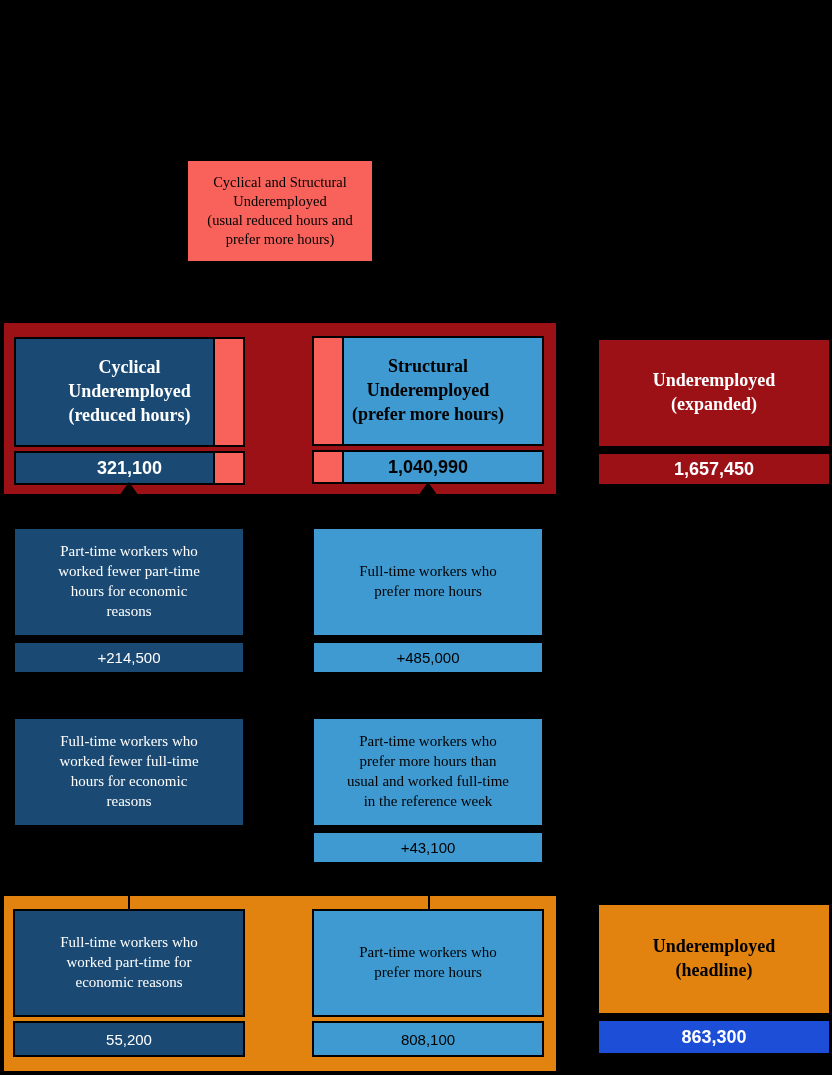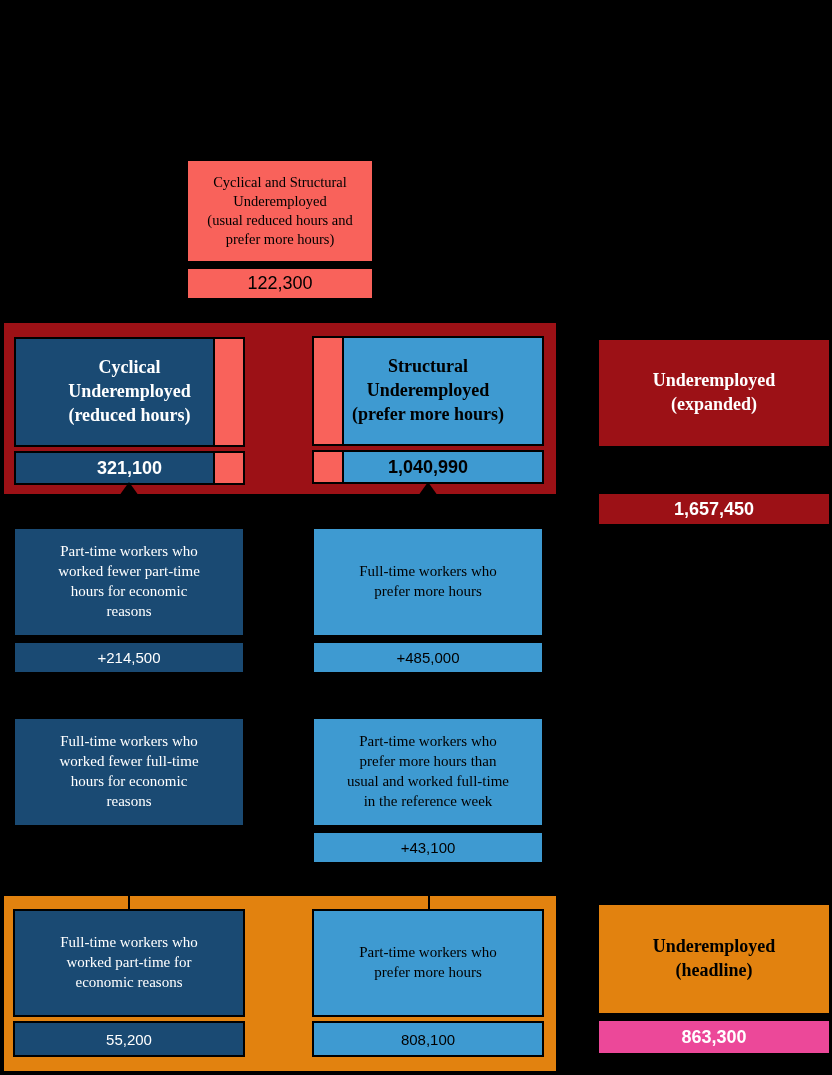--- a/index.html
+++ b/index.html
@@ -52,21 +52,21 @@
     overflow: hidden;
   }
   .node .gap { height: 4px; }
 
   
   .salmon   { background: #F9625B; color: #000000; }
   .darkred  { background: #9C1116; color: #FFFFFF; }
   .navy     { background: #1A4A73; color: #FFFFFF; }
   .lightblue{ background: #3E9AD1; color: #000000; }
   .orange   { background: #E2820F; color: #000000; }
-  .orange-val { background: #ec4899; color: #FFFFFF; }
+  .orange-val { background: #1d4ed8; color: #FFFFFF; }
 
   
   .group {
     position: absolute;
     box-sizing: border-box;
     border: 2px solid #000000;
   }
   .group.red    { background: #9C1116; }
   .group.orangec{ background: #E2820F; }
 
@@ -122,21 +122,20 @@
   </svg>
 
   <div class="node" style="left:186px; top:159px; width:188px;">
     <div class="label salmon t-top" style="height:104px; flex-direction:column;">
       <span>Cyclical and Structural</span>
       <span>Underemployed</span>
       <span>(usual reduced hours and</span>
       <span>prefer more hours)</span>
     </div>
     <div class="gap"></div>
-    <div class="value salmon t-topval" style="height:33px;">122,300</div>
   </div>
 
   <div class="group red" style="left:2px; top:321px; width:556px; height:175px;"></div>
 
   <div class="node" style="left:14px; top:337px; width:231px;">
     <div class="label navy t-main" style="height:110px; flex-direction:column;">
       <span>Cyclical</span>
       <span>Underemployed</span>
       <span>(reduced hours)</span>
       <span class="strip right" style="width:30px;"></span>
@@ -164,21 +163,21 @@
 
   <div class="arrow-up" style="left:119px; top:482px;"></div>
   <div class="arrow-up" style="left:418px; top:482px;"></div>
 
   <div class="node" style="left:597px; top:338px; width:234px;">
     <div class="label darkred t-main" style="height:110px; flex-direction:column;">
       <span>Underemployed</span>
       <span>(expanded)</span>
     </div>
     <div class="gap"></div>
-    <div class="value darkred t-mainval" style="height:34px;margin-top:40px;">1,657,450</div>
+    <div class="value darkred t-mainval" style="height:34px;">1,657,450</div>
   </div>
 
   <div class="node" style="left:13px; top:527px; width:232px;">
     <div class="label navy t-leaf" style="height:110px; flex-direction:column;">
       <span>Part-time workers who</span>
       <span>worked fewer part-time</span>
       <span>hours for economic</span>
       <span>reasons</span>
     </div>
     <div class="gap"></div>

